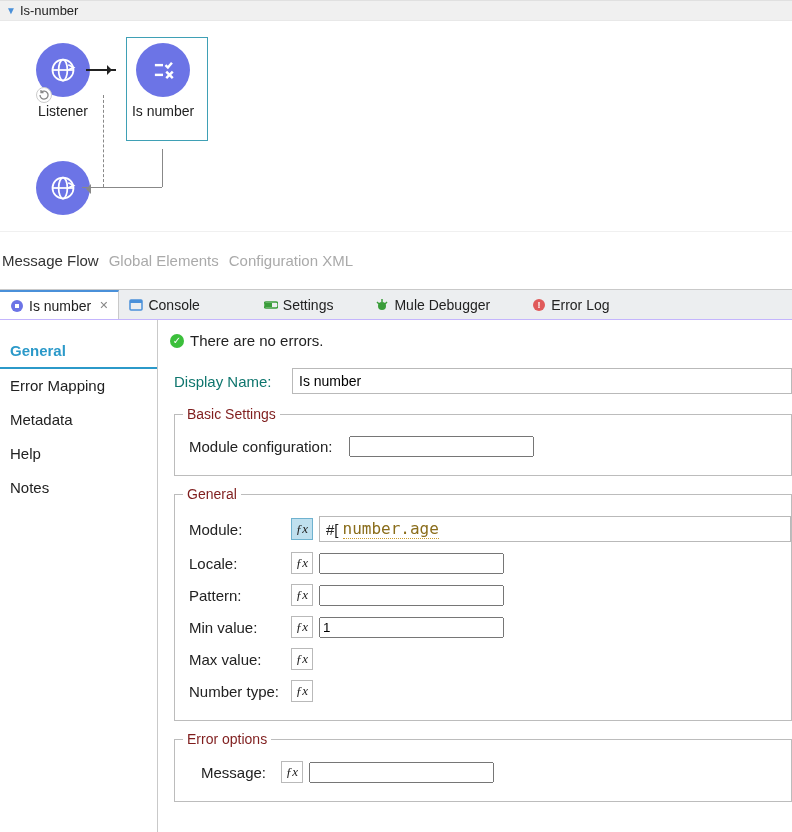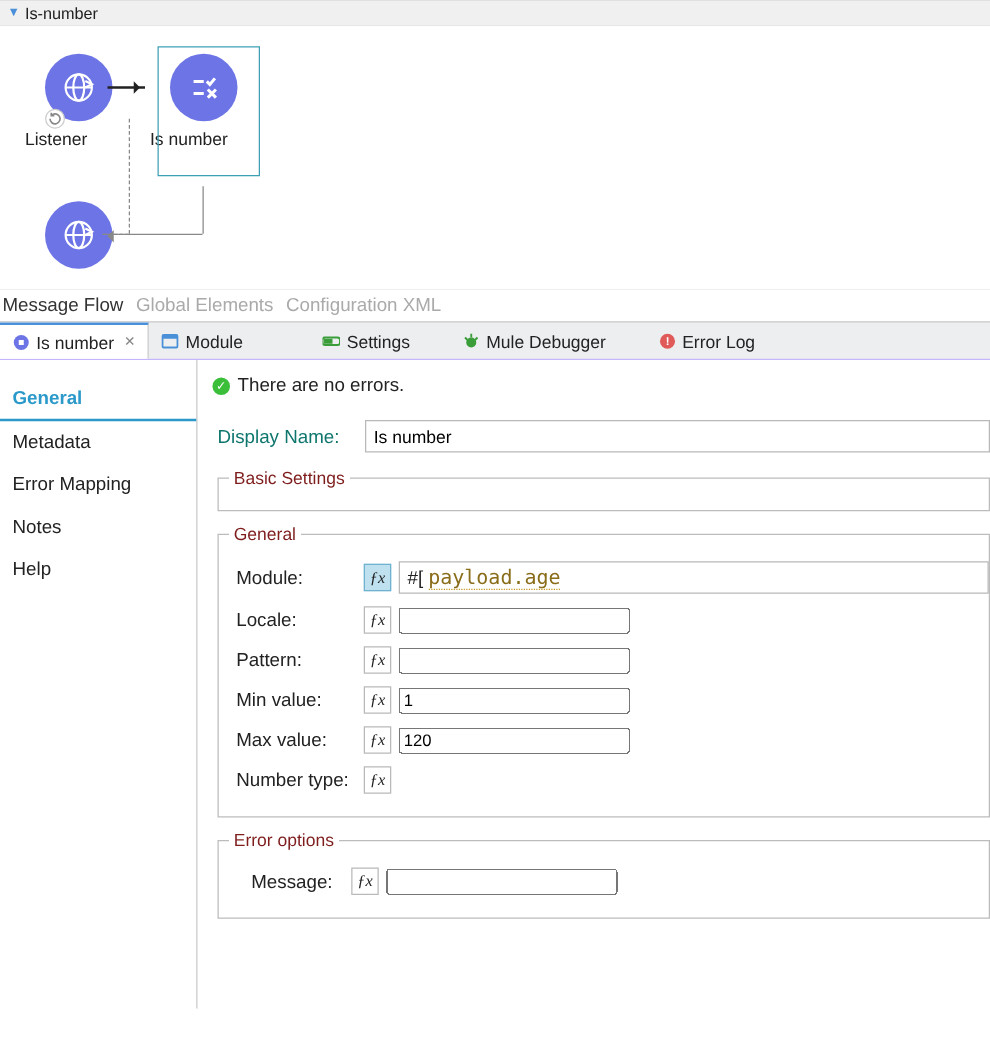--- a/index.html
+++ b/index.html
@@ -4,37 +4,37 @@
 <style>
   * { box-sizing: border-box; font-family: "Segoe UI", Arial, sans-serif; }
   body { margin: 0; background: #fff; font-size: 14px; color: #222; width: 792px; }
 
   
   .canvas-wrap { border-top: 1px solid #e0e0e0; }
   .flow-header { display: flex; align-items: center; gap: 4px; padding: 2px 6px; background: #f0f0f0; font-size: 13px; border-bottom: 1px solid #e8e8e8; }
   .flow-header .tri { color: #4a90d9; font-size: 10px; }
   .canvas { position: relative; height: 210px; background: #fff; }
 
-  .node { position: absolute; width: 86px; }
+  .node { position: absolute; width: 86px; text-align: center; }
   .node .circle { width: 54px; height: 54px; border-radius: 50%; background: #6c74e6; margin: 0 auto; display:flex; align-items:center; justify-content:center; }
   .node .label { margin-top: 6px; font-size: 14px; color: #222; }
   .node.selected .sel-box { position: absolute; top: -6px; left: 6px; width: 82px; height: 104px; border: 1px solid #3fa0b5; pointer-events:none; }
   .globe-icon { width: 28px; height: 28px; }
   .validate-icon { width: 26px; height: 26px; }
 
   .arrow { position: absolute; height: 2px; background: #222; }
   .arrow::after { content: ""; position: absolute; right: -1px; top: -4px; border: 5px solid transparent; border-left-color: #222; }
   .dashed-v { position: absolute; border-left: 1px dashed #888; }
   .dashed-h { position: absolute; border-top: 1px dashed #888; }
   .dashed-arrow::after { content: ""; position: absolute; left: -1px; top: -4px; border: 5px solid transparent; border-right-color: #888; }
   .solid-v { position:absolute; border-left:1px solid #888; }
   .solid-h { position:absolute; border-top:1px solid #888; }
 
   
-  .editor-tabs { display: flex; gap: 10px; padding: 4px 2px; border-top: 1px solid #f0f0f0; font-size: 15px; }
+  .editor-tabs { display: flex; gap: 10px; padding: 20px 2px; border-top: 1px solid #f0f0f0; font-size: 15px; }
   .editor-tabs span { color: #aaa; cursor: pointer; }
   .editor-tabs span.active { color: #333; }
 
   
   .views-bar { border-top: 1px solid #c9c9c9; background: #eceef0; display: flex; align-items: center; height: 30px; }
   .views-bar .view-tab { display: flex; align-items: center; gap: 5px; padding: 4px 10px; height: 100%; font-size: 14px; cursor: pointer; color: #222; }
   .views-bar .view-tab.active { background: #fff; border-top: 2px solid #4a90d9; border-right: 1px solid #c9c9c9; }
   .views-bar .close { color: #888; font-size: 11px; margin-left: 3px; }
   .view-icon { width: 14px; height: 14px; display: inline-block; }
 
@@ -145,21 +145,21 @@
     <span>Is number</span>
     <span class="close">✕</span>
   </div>
   <div class="view-tab">
     <span class="view-icon">
       <svg width="14" height="14">
           <rect x="1" y="2" width="12" height="10" rx="1" fill="none" stroke="#4a90d9" stroke-width="1.5"></rect>
           <rect x="1" y="2" width="12" height="3" fill="#4a90d9"></rect>
         </svg>
     </span>
-    <span>Module</span>
+    <span>Console</span>
   </div>
   <div style="width:22px"></div>
   <div style="width:22px"></div>
   <div class="view-tab">
     <span class="view-icon">
       <svg width="14" height="14">
           <rect x="0" y="4" width="14" height="6" rx="2" fill="none" stroke="#3a9d3a" stroke-width="1.5"></rect>
           <rect x="1" y="5" width="7" height="4" fill="#3a9d3a"></rect>
         </svg>
     </span>
@@ -186,51 +186,55 @@
         </svg>
     </span>
     <span>Error Log</span>
   </div>
 </div>
 
 <div class="props">
 
   <div class="side-nav">
     <a class="active">General</a>
+    <a>Error Mapping</a>
     <a>Metadata</a>
-    <a>Error Mapping</a>
+    <a>Help</a>
     <a>Notes</a>
-    <a>Help</a>
   </div>
 
   <div class="form-area">
 
     <div class="status-row">
       <span class="ok-dot">✓</span>
       <span>There are no errors.</span>
     </div>
 
     <div class="row display">
       <label>Display Name:</label>
       <input type="text" class="text-in" value="Is number" style="">
     </div>
 
     <fieldset>
       <legend>Basic Settings</legend>
+      <div class="field-row">
+        <span class="lab">Module configuration:</span>
+        <input type="text" class="text-in" value="" style="">
+      </div>
     </fieldset>
 
     <fieldset>
       <legend>General</legend>
 
       <div class="field-row narrow">
         <span class="lab">Module:</span>
         <span class="fx active">ƒx</span>
         <div class="expr-wrap">
           <span class="expr-prefix">#[</span>
-          <span class="expr-code">payload.age</span>
+          <span class="expr-code">number.age</span>
         </div>
       </div>
 
       <div class="field-row narrow">
         <span class="lab">Locale:</span>
         <span class="fx">ƒx</span>
         <input type="text" class="text-in" value="" style="">
       </div>
 
       <div class="field-row narrow">
@@ -241,21 +245,20 @@
 
       <div class="field-row narrow">
         <span class="lab">Min value:</span>
         <span class="fx">ƒx</span>
         <input type="text" class="text-in" value="1" style="">
       </div>
 
       <div class="field-row narrow">
         <span class="lab">Max value:</span>
         <span class="fx">ƒx</span>
-        <input type="text" class="text-in" value="120" style="">
       </div>
 
       <div class="field-row narrow">
         <span class="lab">Number type:</span>
         <span class="fx">ƒx</span>
       </div>
     </fieldset>
 
     <fieldset>
       <legend>Error options</legend>

